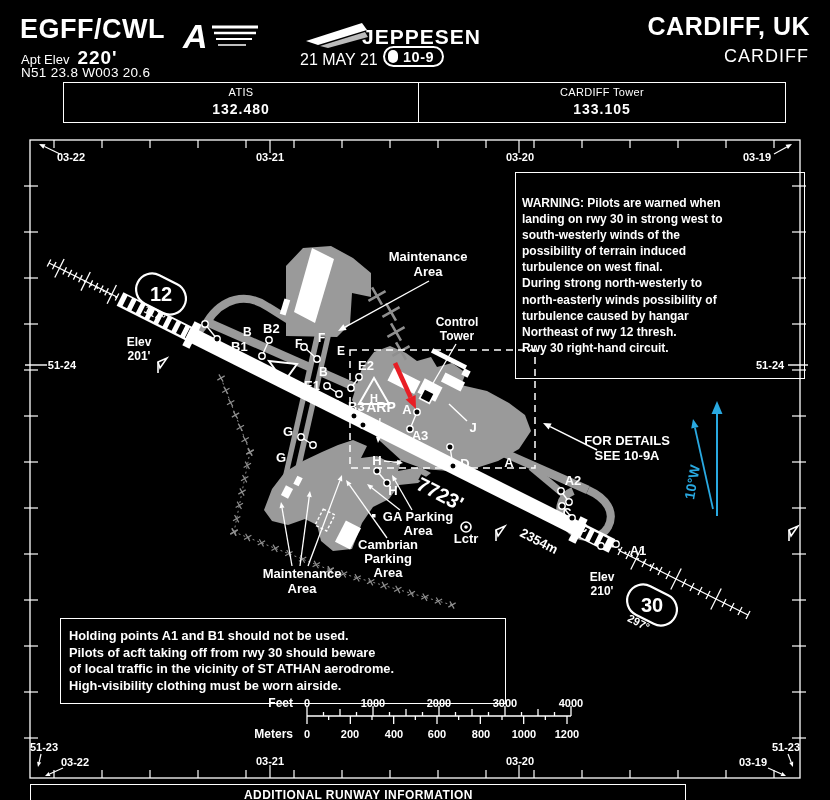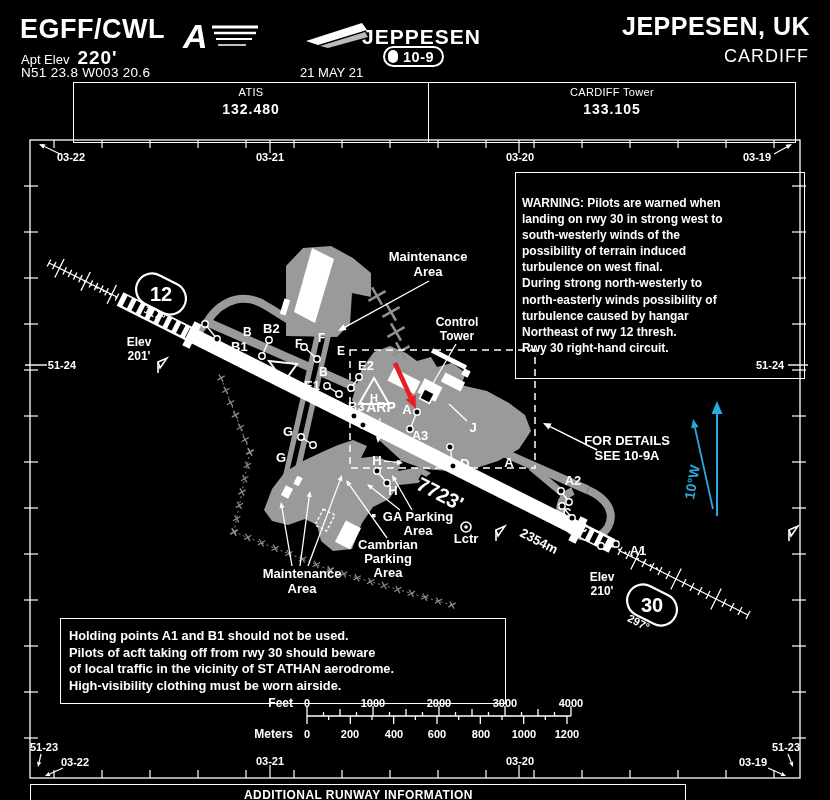--- a/index.html
+++ b/index.html
@@ -11,26 +11,26 @@
   .t14{font-size:14px}.t20{font-size:20px}.t21{font-size:21px}
   .mid{text-anchor:middle}.end{text-anchor:end}
   .outline{stroke:#000;stroke-width:4px;paint-order:stroke}
   .cyan{fill:#29a9e1}
   .hdr-code{left:20px;top:14px;font-size:27px;font-weight:bold;letter-spacing:.5px}
   .hdr-elev{left:21px;top:47px;font-size:13px}
   .hdr-elev b{font-size:19px;margin-left:8px;letter-spacing:1px}
   .hdr-coords{left:21px;top:65px;font-size:13.5px;letter-spacing:.3px}
   .hdr-city{right:20px;top:12px;font-size:25px;font-weight:bold;text-align:right;letter-spacing:.5px}
   .hdr-apt{right:21px;top:46px;font-size:18px;font-weight:normal;text-align:right;letter-spacing:1px}
-  .hdr-date{left:300px;top:65px;font-size:13px}
+  .hdr-date{left:300px;top:51px;font-size:16px}
   .idx{left:383px;top:46px;display:inline-flex;align-items:center;height:21px;
        border:2px solid #fff;border-radius:11px;padding:0 8px 0 3px;box-sizing:border-box}
   .idx-tab{width:10px;height:13px;background:#fff;border-radius:6px;margin-right:5px}
   .idx-num{font-size:14.5px;font-weight:bold;letter-spacing:.5px}
-  .freq-wrap{left:73px;top:82px;width:723px;height:61px;border:1.6px solid #fff;
+  .freq-wrap{left:63px;top:82px;width:723px;height:41px;border:1.6px solid #fff;
              box-sizing:border-box;display:flex}
   .freq-cell{text-align:center;padding-top:3px}
   .freq-cell.c1{width:355px;border-right:1.6px solid #fff;box-sizing:border-box}
   .freq-cell.c2{flex:1}
   .freq-label{font-size:11px;letter-spacing:.3px}
   .freq-value{font-size:14px;font-weight:bold;margin-top:3px;letter-spacing:1px}
   .warn{left:515px;top:172px;width:276px;border:1.6px solid #fff;padding:22px 6px;
         font-size:12px;line-height:16.1px;font-weight:bold}
   .notes{left:60px;top:618px;width:428px;border:1.6px solid #fff;padding:9px 8px;
          font-size:12.8px;line-height:16.6px;font-weight:bold}
@@ -507,21 +507,21 @@
 <div class="abs hdr-code">EGFF/CWL</div>
 <div class="abs hdr-elev">
   <span>Apt Elev</span><b>220'</b>
 </div>
 <div class="abs hdr-coords">N51 23.8  W003 20.6</div>
 <div class="abs hdr-date">21 MAY 21</div>
 <div class="abs idx">
   <span class="idx-tab"></span>
   <span class="idx-num">10-9</span>
 </div>
-<div class="abs hdr-city">JEPPESEN, UK</div>
+<div class="abs hdr-city">CARDIFF, UK</div>
 <div class="abs hdr-apt">CARDIFF</div>
 
 <div class="abs freq-wrap">
   <div class="freq-cell c1">
     <div class="freq-label">ATIS</div>
     <div class="freq-value">132.480</div>
   </div>
   <div class="freq-cell c2">
     <div class="freq-label">CARDIFF Tower</div>
     <div class="freq-value">133.105</div>

